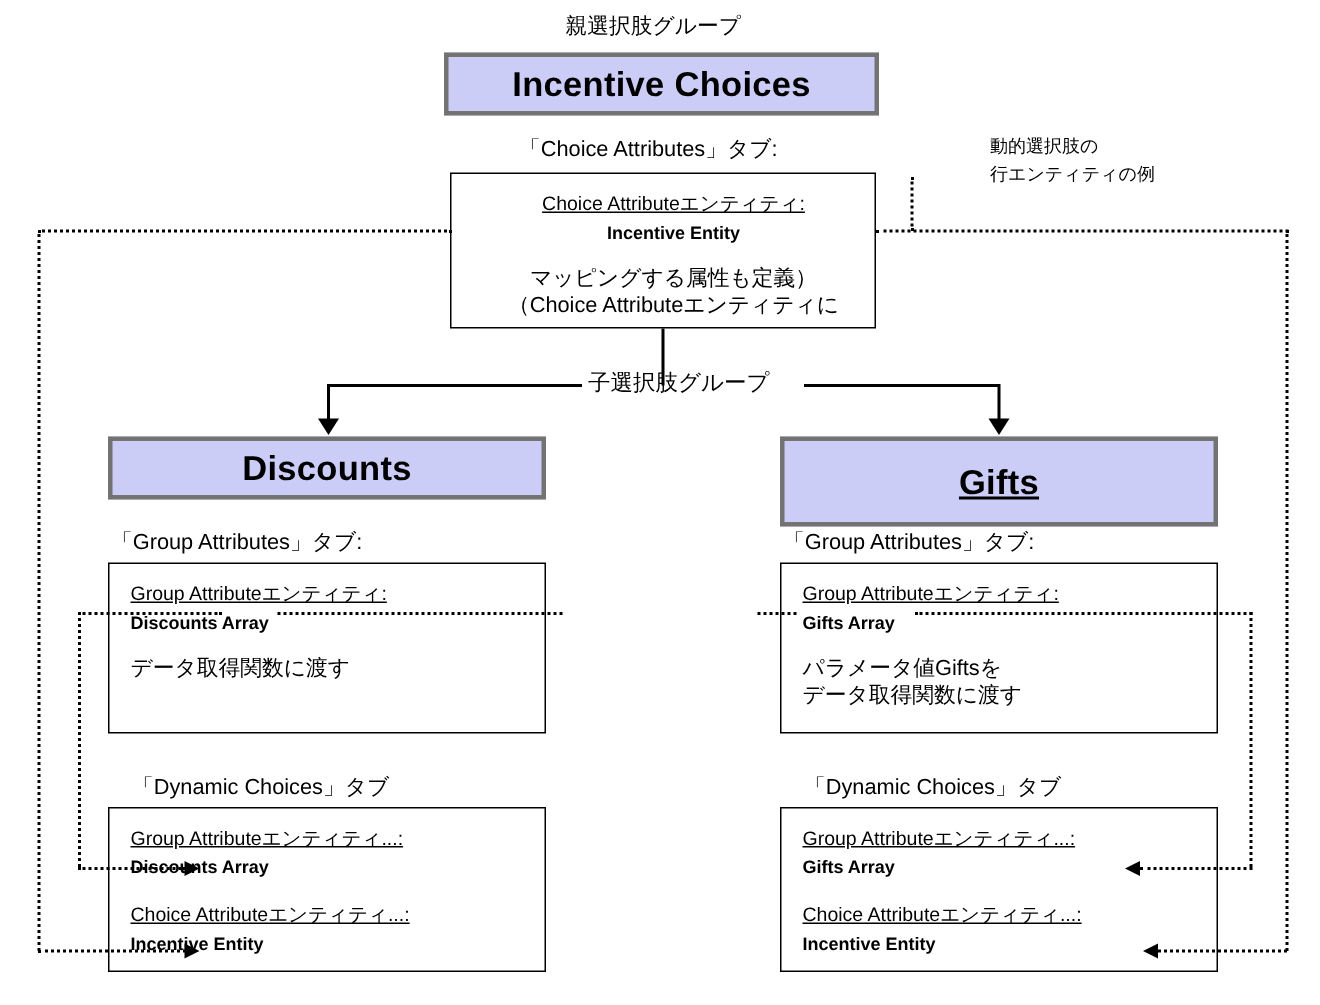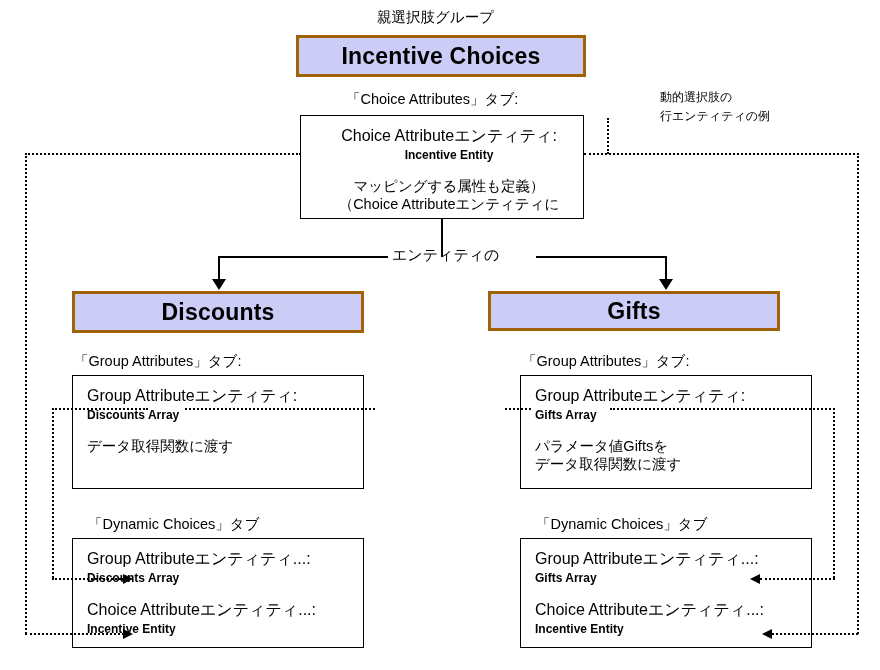--- a/index.html
+++ b/index.html
@@ -16,47 +16,47 @@
     width: 880px;
     height: 670px;
     background: #ffffff;
     overflow: hidden;
   }
 
   
   .group-box {
     position: absolute;
     background: #cccdf7;
-    border: 3px solid #a16207;
+    border: 3px solid #737373;
     box-sizing: border-box;
     display: flex;
     align-items: center;
     justify-content: center;
     font-weight: bold;
     letter-spacing: 0.2px;
   }
   #box-incentive-choices { left: 296px; top: 35px; width: 290px; height: 42px; font-size: 23px; }
   #box-discounts        { left: 72px;  top: 291px; width: 292px; height: 42px; font-size: 23px; }
-  #box-gifts            { left: 488px; top: 291px; width: 292px; height: 40px; font-size: 23px; }
+  #box-gifts            { left: 520px; top: 291px; width: 292px; height: 60px; font-size: 23px; text-decoration: underline; }
 
   
   .entity-box {
     position: absolute;
     background: #ffffff;
     border: 1px solid #000000;
     box-sizing: border-box;
     padding: 10px 0 10px 14px;
   }
   #box-choice-attr  { left: 300px; top: 115px; width: 284px; height: 104px; }
   #box-grp-left     { left: 72px;  top: 375px; width: 292px; height: 114px; }
   #box-grp-right    { left: 520px; top: 375px; width: 292px; height: 114px; }
   #box-dyn-left     { left: 72px;  top: 538px; width: 292px; height: 110px; }
   #box-dyn-right    { left: 520px; top: 538px; width: 292px; height: 110px; }
 
-  .ent-line  { font-size: 16px; line-height: 19px; white-space: nowrap; }
+  .ent-line  { font-size: 13px; line-height: 19px; white-space: nowrap; text-decoration: underline; }
   .ent-bold  { font-size: 12px; font-weight: bold; line-height: 21px; white-space: nowrap; }
   .ent-gap   { height: 11px; }
   .ent-small { font-size: 14.5px; line-height: 18px; white-space: nowrap; }
   .centered  { text-align: center; padding-left: 0; }
 
   
   .caption {
     position: absolute;
     font-size: 14.5px;
     white-space: nowrap;
@@ -146,21 +146,21 @@
   <div class="dot-v" style="left:607px; top:118px; height:36px;"></div>
 
   <div class="solid-v" style="left:441px; top:219px; height:38px;"></div>
   <div class="solid-h" style="left:218px; top:256px; width:170px;"></div>
   <div class="solid-h" style="left:536px; top:256px; width:130px;"></div>
   <div class="solid-v" style="left:218px; top:256px; height:24px;"></div>
   <div class="solid-v" style="left:665px; top:256px; height:24px;"></div>
   <div class="arrow-down" style="left:212px; top:279px;"></div>
   <div class="arrow-down" style="left:659px; top:279px;"></div>
 
-  <div class="caption big" id="cap-child-group">エンティティの</div>
+  <div class="caption big" id="cap-child-group">子選択肢グループ</div>
 
   <div class="group-box" id="box-discounts">
     <span>Discounts</span>
   </div>
   <div class="group-box" id="box-gifts">
     <span>Gifts</span>
   </div>
 
   <div class="caption" id="cap-grp-left">「Group Attributes」タブ:</div>
   <div class="caption" id="cap-grp-right">「Group Attributes」タブ:</div>

